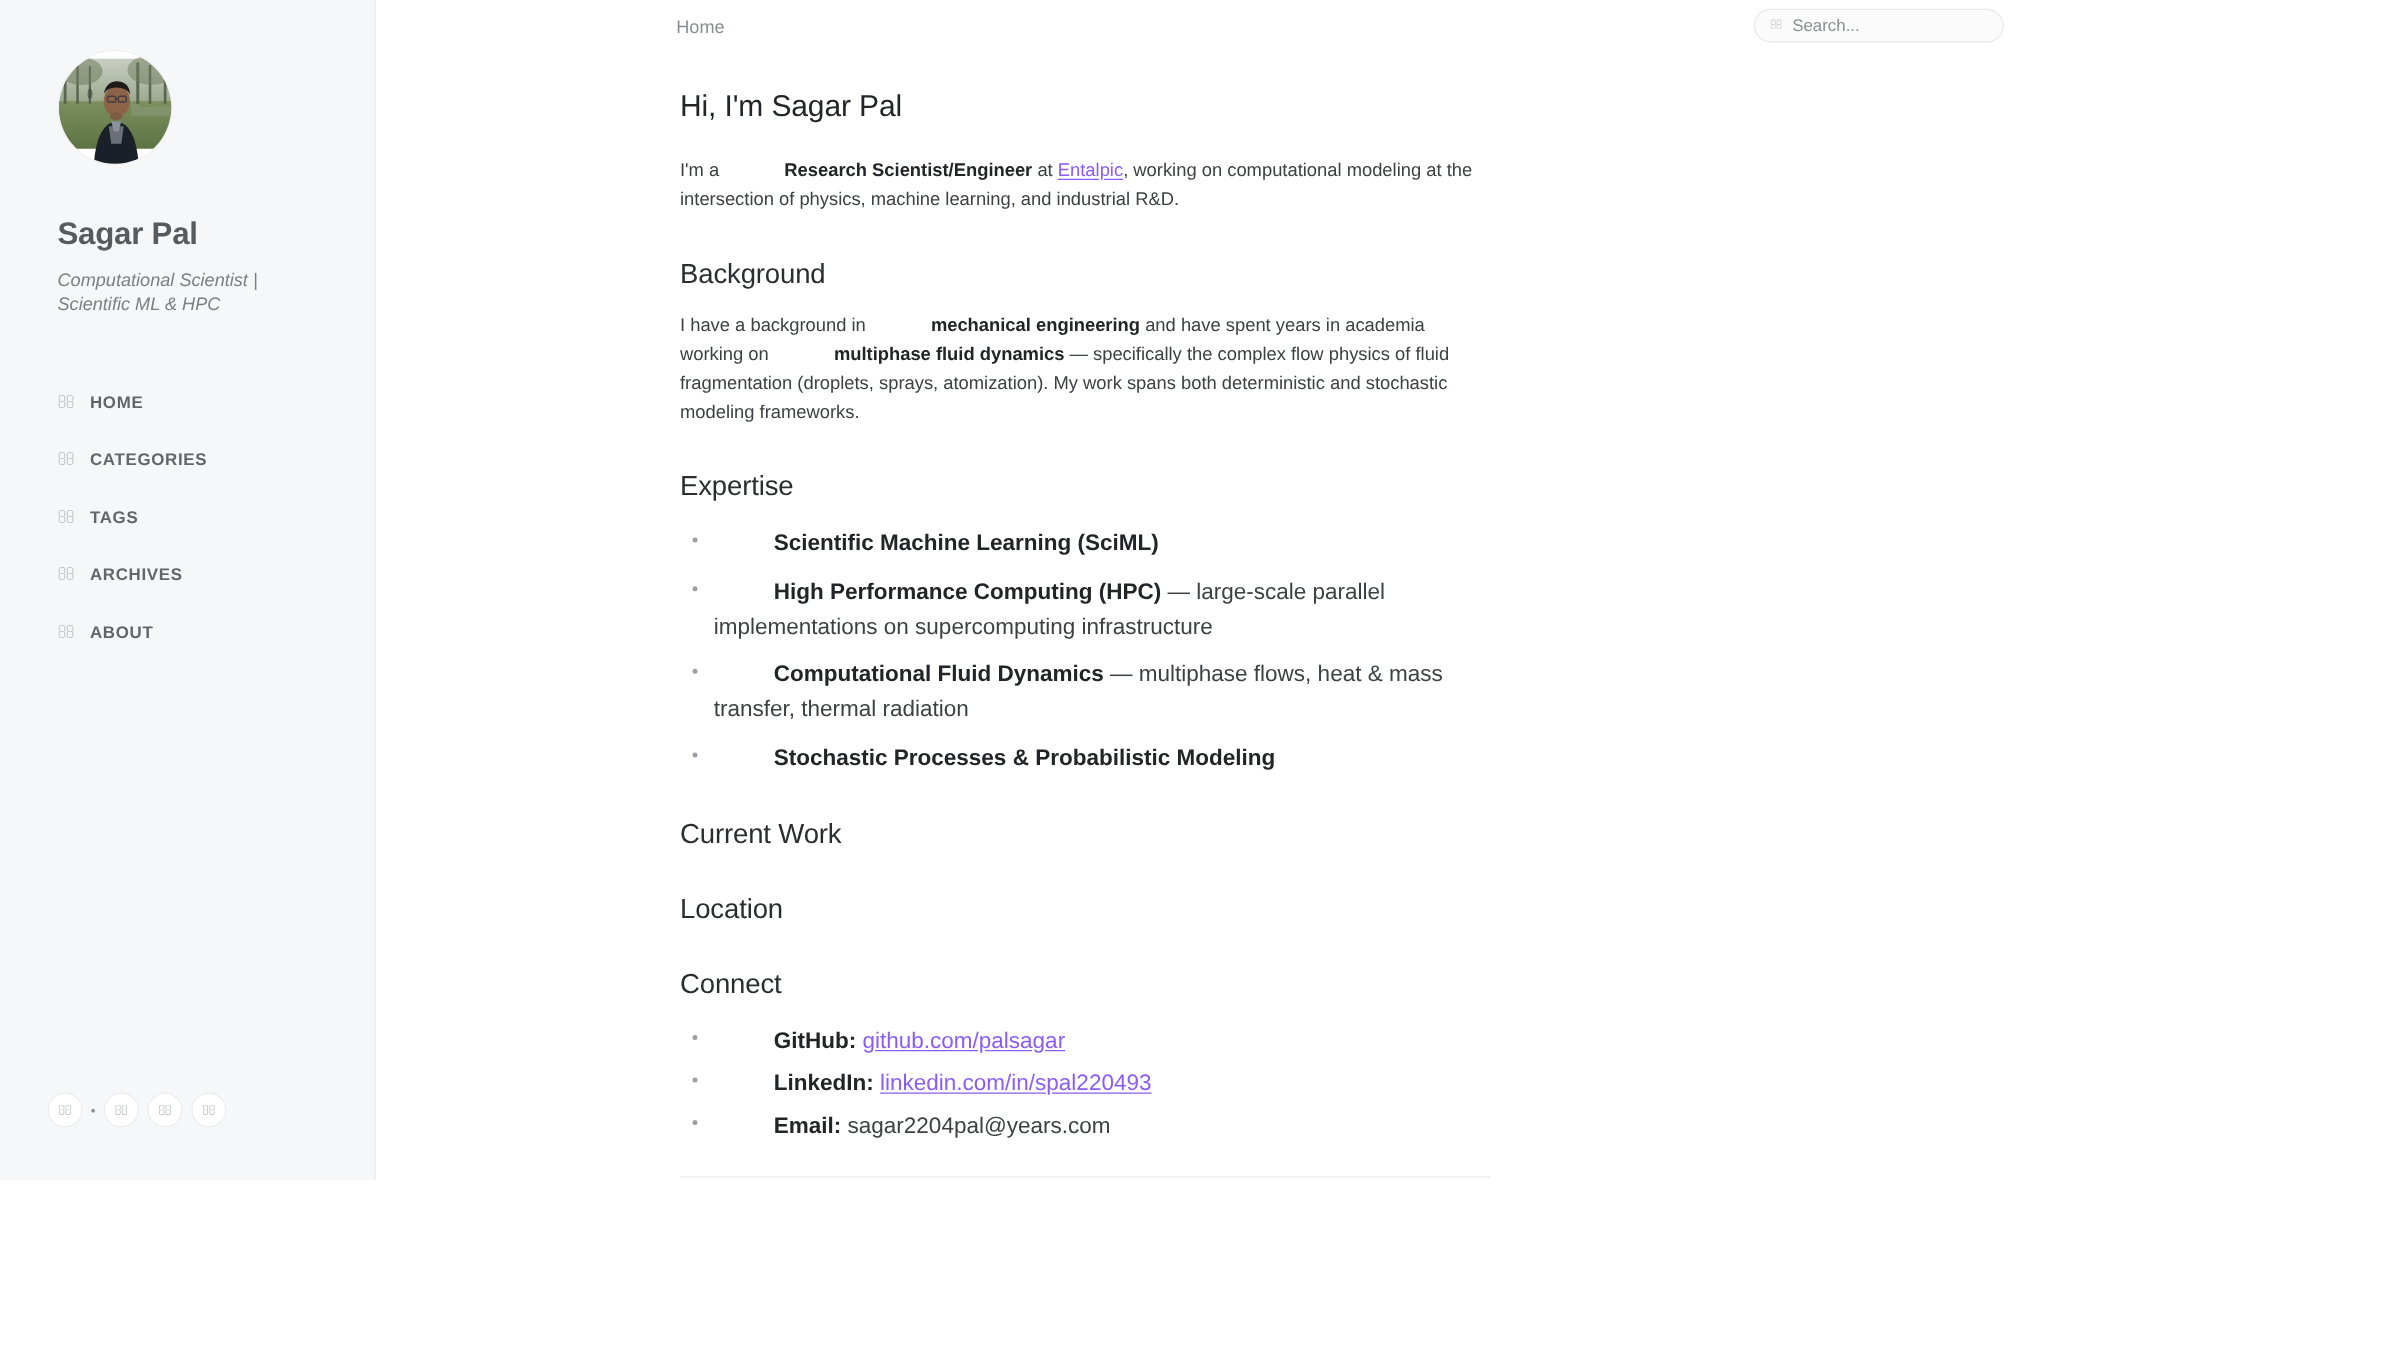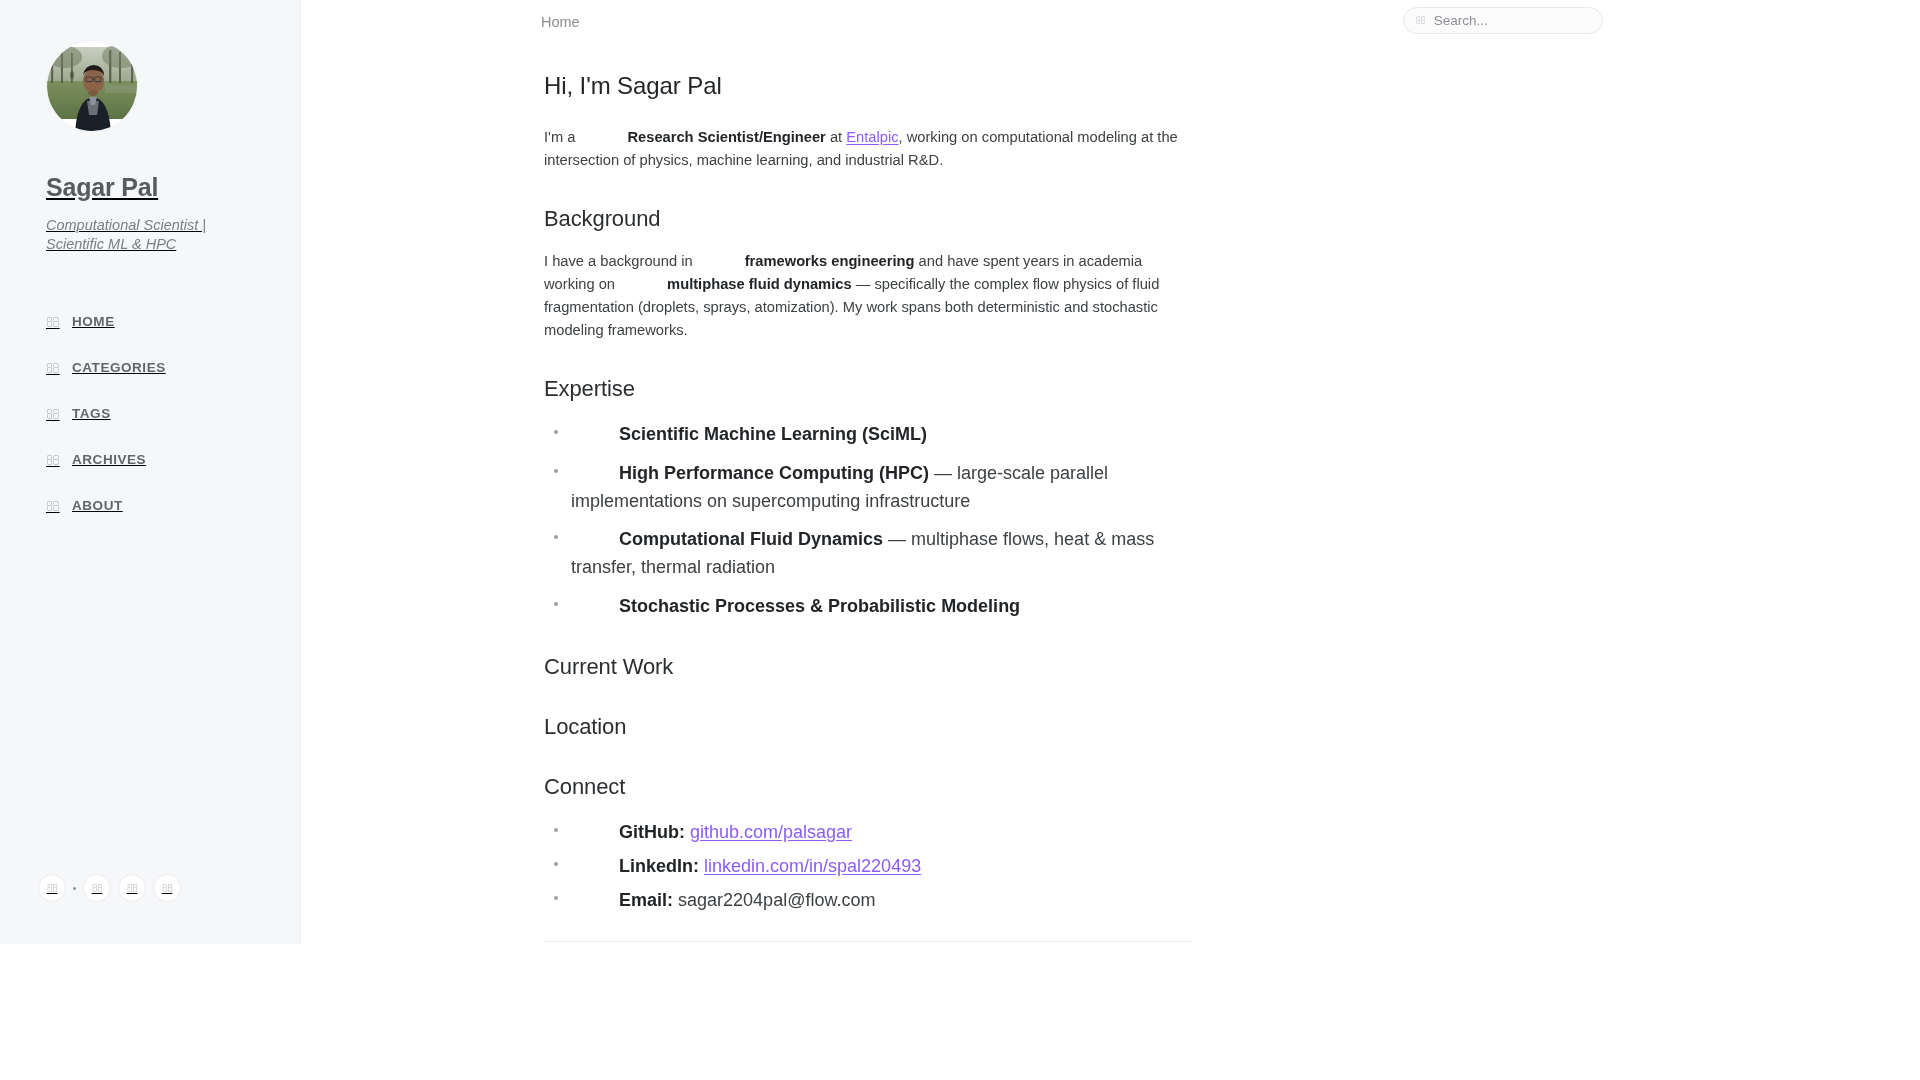--- a/index.html
+++ b/index.html
@@ -22,21 +22,20 @@
   
   .sidebar {
     width: 301px;
     height: 944px;
     background: #f6f7f9;
     border-right: 1px solid #ebedef;
     display: flex;
     flex-direction: column;
     flex: 0 0 301px;
     position: relative;
-    text-decoration: underline;
   }
 
   .profile-block {
     padding: 40px 0 0 0;
     display: flex;
     flex-direction: column;
     align-items: flex-start;
     padding-left: 46px;
   }
 
@@ -387,38 +386,38 @@
     <div class="content">
 
       <h1 class="page-title">Hi, I'm Sagar Pal</h1>
 
       <p class="para">
         <span>I'm a </span><b>Research Scientist/Engineer</b><span> at </span><a class="link">Entalpic</a><span>, working on computational modeling at the intersection of physics, machine learning, and industrial R&amp;D.</span>
       </p>
 
       <h2 class="section-title">Background</h2>
       <p class="para">
-        <span>I have a background in </span><b>frameworks engineering</b><span> and have spent years in academia working on </span><b>multiphase fluid dynamics</b><span> — specifically the complex flow physics of fluid fragmentation (droplets, sprays, atomization). My work spans both deterministic and stochastic modeling frameworks.</span>
+        <span>I have a background in </span><b>mechanical engineering</b><span> and have spent years in academia working on </span><b>multiphase fluid dynamics</b><span> — specifically the complex flow physics of fluid fragmentation (droplets, sprays, atomization). My work spans both deterministic and stochastic modeling frameworks.</span>
       </p>
 
       <h2 class="section-title">Expertise</h2>
       <ul class="bullets">
         <li><b>Scientific Machine Learning (SciML)</b><span></span></li>
         <li><b>High Performance Computing (HPC)</b><span> — large-scale parallel implementations on supercomputing infrastructure</span></li>
         <li><b>Computational Fluid Dynamics</b><span> — multiphase flows, heat &amp; mass transfer, thermal radiation</span></li>
         <li><b>Stochastic Processes &amp; Probabilistic Modeling</b><span></span></li>
       </ul>
 
       <h2 class="section-title">Current Work</h2>
 
       <h2 class="section-title">Location</h2>
 
       <h2 class="section-title">Connect</h2>
       <ul class="bullets tight">
         <li><b>GitHub:</b> <a class="link">github.com/palsagar</a></li>
         <li><b>LinkedIn:</b> <a class="link">linkedin.com/in/spal220493</a></li>
-        <li><b>Email:</b> <span>sagar2204pal@flow.com</span></li>
+        <li><b>Email:</b> <span>sagar2204pal@years.com</span></li>
       </ul>
 
       <div class="divider"></div>
     </div>
   </main>
 </div>
 
 </body></html>

